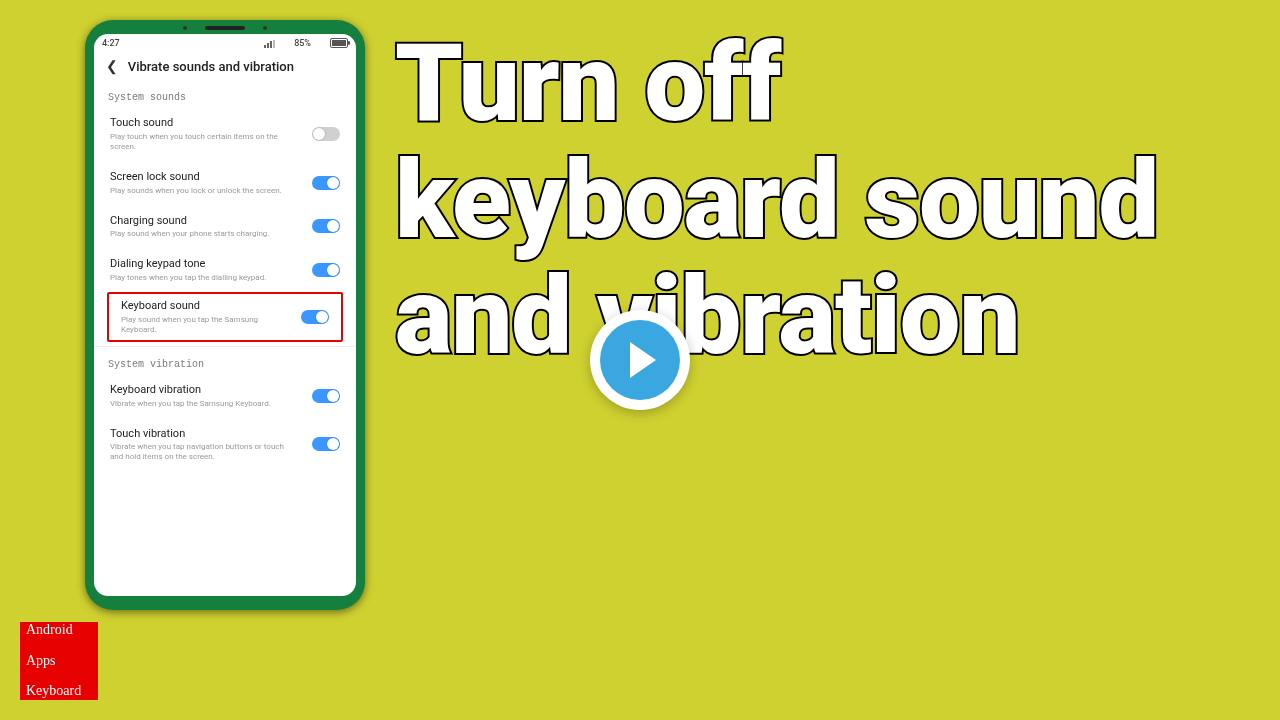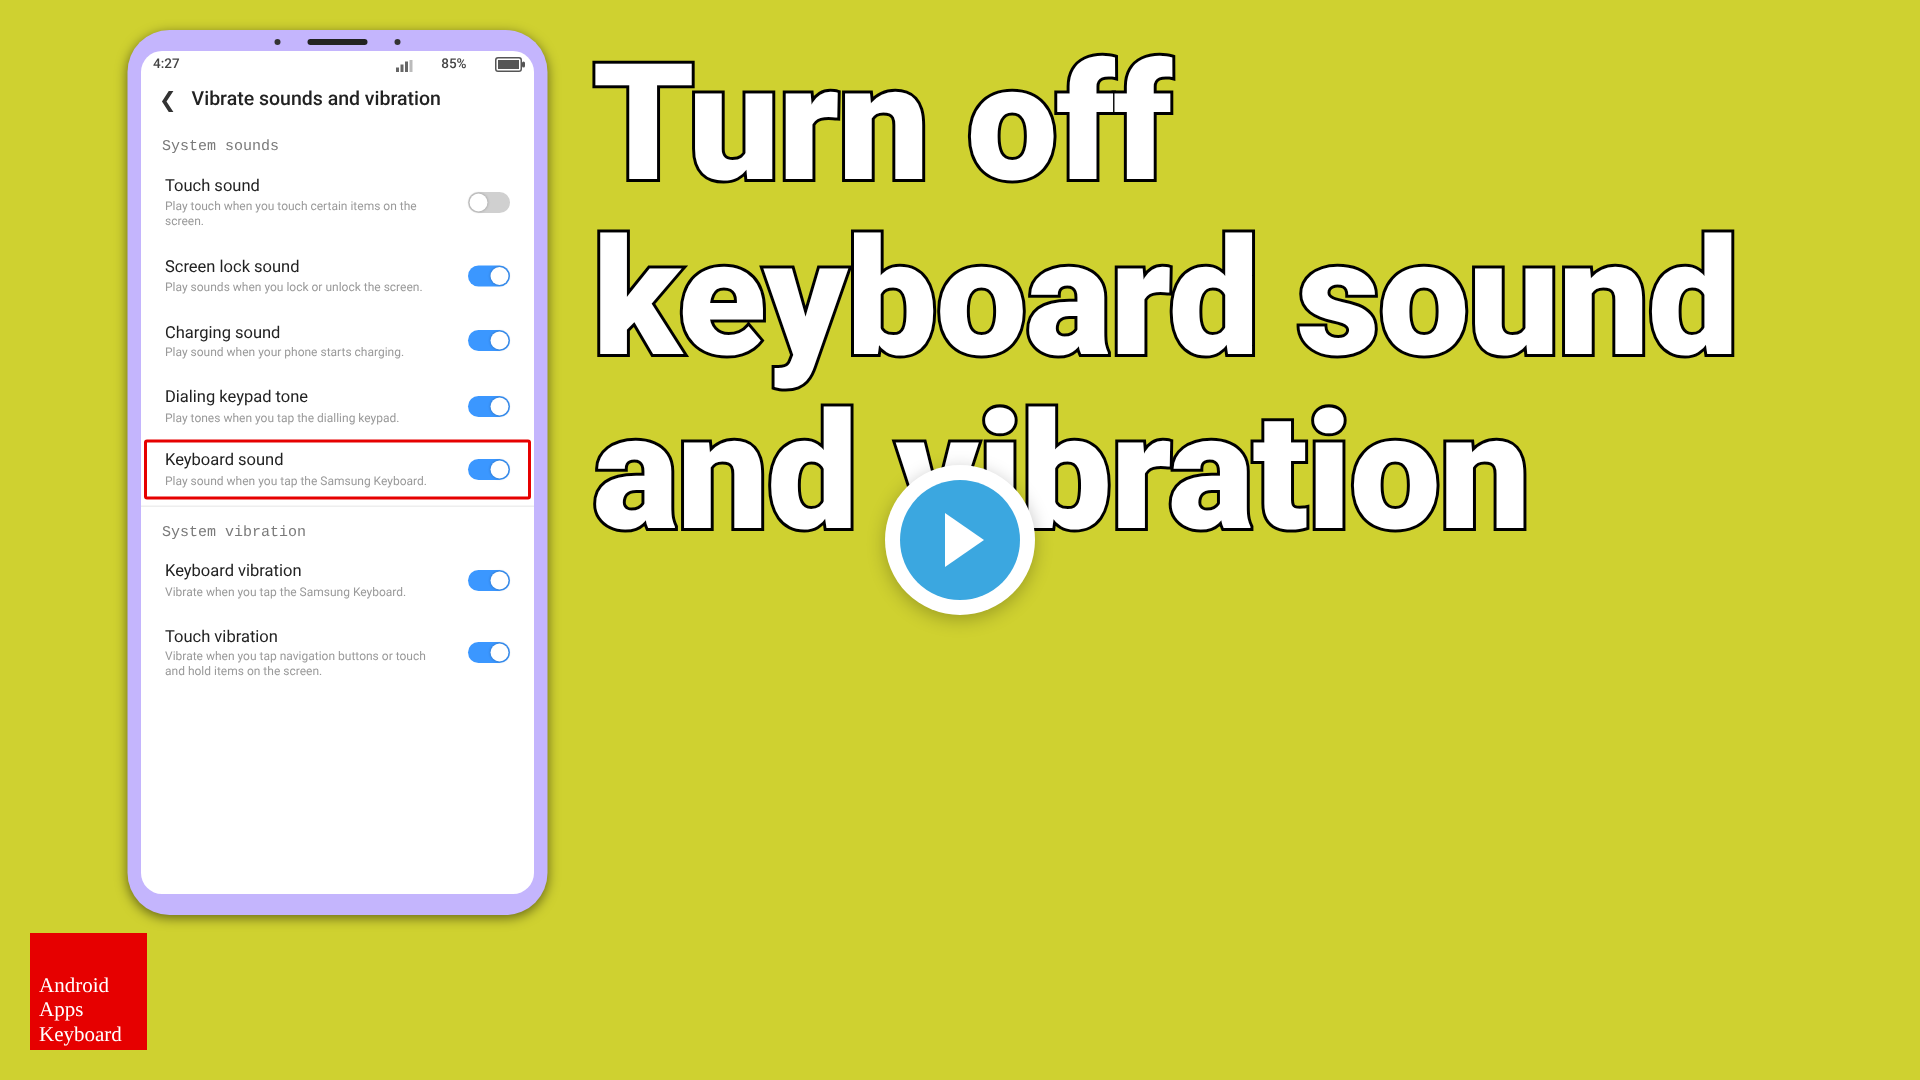--- a/index.html
+++ b/index.html
@@ -1,18 +1,18 @@
 <!DOCTYPE html>
 <html><head>
 <meta charset="utf-8">
 <style>
   html,body{margin:0;padding:0;width:1280px;height:720px;overflow:hidden;font-family:-apple-system,BlinkMacSystemFont,"Segoe UI",Roboto,Helvetica,Arial,sans-serif;}
   .stage{position:relative;width:1280px;height:720px;background:#cfd130;}
   
-  .phone{position:absolute;left:85px;top:20px;width:280px;height:590px;border-radius:28px;background:#c4b5fd;box-shadow:0 2px 8px rgba(0,0,0,.5);}
+  .phone{position:absolute;left:85px;top:20px;width:280px;height:590px;border-radius:28px;background:#15803d;box-shadow:0 2px 8px rgba(0,0,0,.5);}
   .screen{position:absolute;left:9px;top:14px;right:9px;bottom:14px;background:#fff;border-radius:14px;overflow:hidden;display:flex;flex-direction:column;}
   .notch{position:absolute;left:50%;top:4px;transform:translateX(-50%);width:120px;height:8px;display:flex;justify-content:center;gap:18px;}
   .notch .dot{width:4px;height:4px;border-radius:50%;background:#333;margin-top:2px;}
   .notch .slit{width:40px;height:4px;border-radius:2px;background:#222;margin-top:2px;}
   
   .status{display:flex;align-items:center;justify-content:space-between;font-size:9px;color:#444;padding:4px 8px 2px 8px;font-weight:500;}
   .status .right{display:flex;align-items:flex-end;gap:19px;}
   .sig{display:inline-flex;align-items:flex-end;gap:1px;height:8px;}
   .sig span{width:2px;background:#666;display:inline-block;}
   .sig span:nth-child(1){height:3px}.sig span:nth-child(2){height:5px}.sig span:nth-child(3){height:7px}.sig span:nth-child(4){height:8px;background:#bbb;}
@@ -20,40 +20,40 @@
   .batt::after{content:"";position:absolute;right:-3px;top:2px;width:2px;height:4px;background:#555;border-radius:1px;}
   .batt .fill{position:absolute;left:1px;top:1px;bottom:1px;width:85%;background:#555;}
   
   .page-head{display:flex;align-items:center;gap:10px;padding:8px 12px 10px 12px;color:#222;}
   .back{font-size:14px;color:#333;}
   .page-title{font-size:13px;font-weight:500;}
   
   .section-label{font-size:10px;color:#7a7a7a;padding:8px 30px 4px 14px;font-family:Liberation Mono, monospace;}
   
   .row{display:flex;align-items:center;justify-content:space-between;padding:7px 14px;gap:24px;border:2px solid transparent;}
-  .row.highlight{border:2px solid #e60000;border-radius:2px;margin:0 2px;padding:5px 12px;}
+  .row.highlight{border:2px solid #e60000;border-radius:2px;margin:0 13px;padding:5px 12px;}
   .row .txt{flex:1;min-width:0;}
   .row .title{font-size:11px;color:#222;line-height:1.25;}
   .row .sub{font-size:8px;color:#9a9a9a;line-height:1.25;margin-top:2px;}
   
   .toggle{width:28px;height:14px;border-radius:10px;position:relative;flex:0 0 auto;}
   .toggle.off{background:#d0d0d0;}
   .toggle.on{background:#3b97ff;}
   .knob{position:absolute;top:1px;width:12px;height:12px;border-radius:50%;background:#fff;box-shadow:0 0 2px rgba(0,0,0,.3);}
   .toggle.off .knob{left:1px;}
   .toggle.on .knob{right:1px;}
   .divider{height:1px;background:#eee;margin:4px 0;}
   
   .headline{position:absolute;left:395px;right:30px;top:25px;color:#fff;font-weight:900;font-size:108px;line-height:1.08;-webkit-text-stroke:4px #000;paint-order:stroke fill;letter-spacing:-1px;}
   
   .play{position:absolute;left:590px;top:310px;width:100px;height:100px;border-radius:50%;background:#fff;display:flex;align-items:center;justify-content:center;box-shadow:0 3px 12px rgba(0,0,0,.25);}
   .play .inner{width:80px;height:80px;border-radius:50%;background:#3ba7e0;display:flex;align-items:center;justify-content:center;}
   .play .tri{width:0;height:0;border-left:26px solid #fff;border-top:18px solid transparent;border-bottom:18px solid transparent;margin-left:6px;}
   
-  .logo{position:absolute;left:20px;bottom:20px;width:78px;height:78px;background:#e60000;color:#fff;font-size:14px;font-weight:400;line-height:1.2;display:flex;flex-direction:column;justify-content:flex-end;padding-left:6px;box-sizing:border-box;font-family:Georgia,serif;}
+  .logo{position:absolute;left:20px;bottom:20px;width:78px;height:78px;background:#e60000;color:#fff;font-size:14px;font-weight:400;line-height:1.2;display:flex;flex-direction:column;justify-content:space-between;padding-left:6px;box-sizing:border-box;font-family:Georgia,serif;}
 </style>
 </head>
 <body>
 
 <div class="stage">
 
   <div class="phone">
     <div class="notch">
       <span class="dot"></span>
         <span class="slit"></span>

